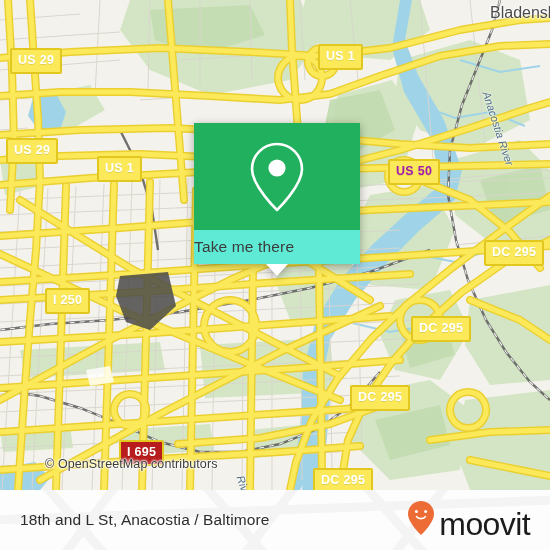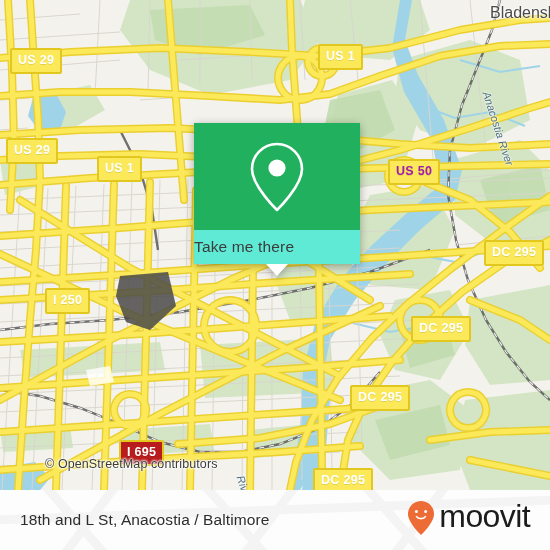--- a/index.html
+++ b/index.html
@@ -117,21 +117,21 @@
     letter-spacing: .1px;
     white-space: nowrap;
   }
   .brand {
     position: absolute;
     right: 20px;
     top: 50%;
     transform: translateY(-50%);
     z-index: 2;
     display: flex;
-    align-items: flex-start;
+    align-items: flex-end;
     gap: 3px;
   }
   .brand-word {
     font-size: 32px;
     color: #1c1c1c;
     letter-spacing: -.6px;
     line-height: 1;
     font-weight: 400;
   }
 </style>

